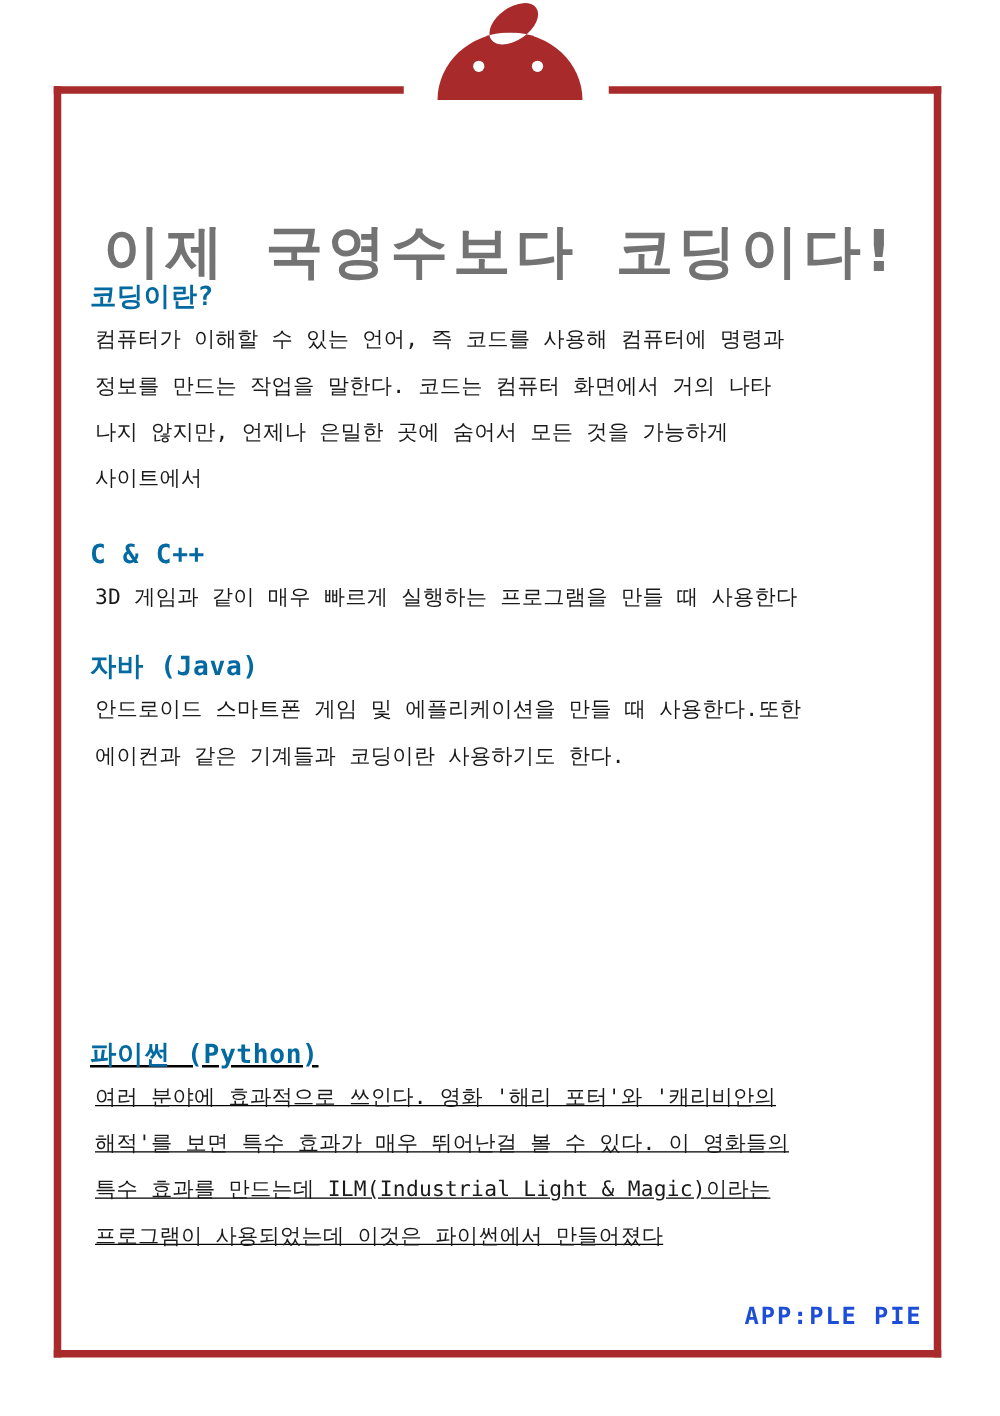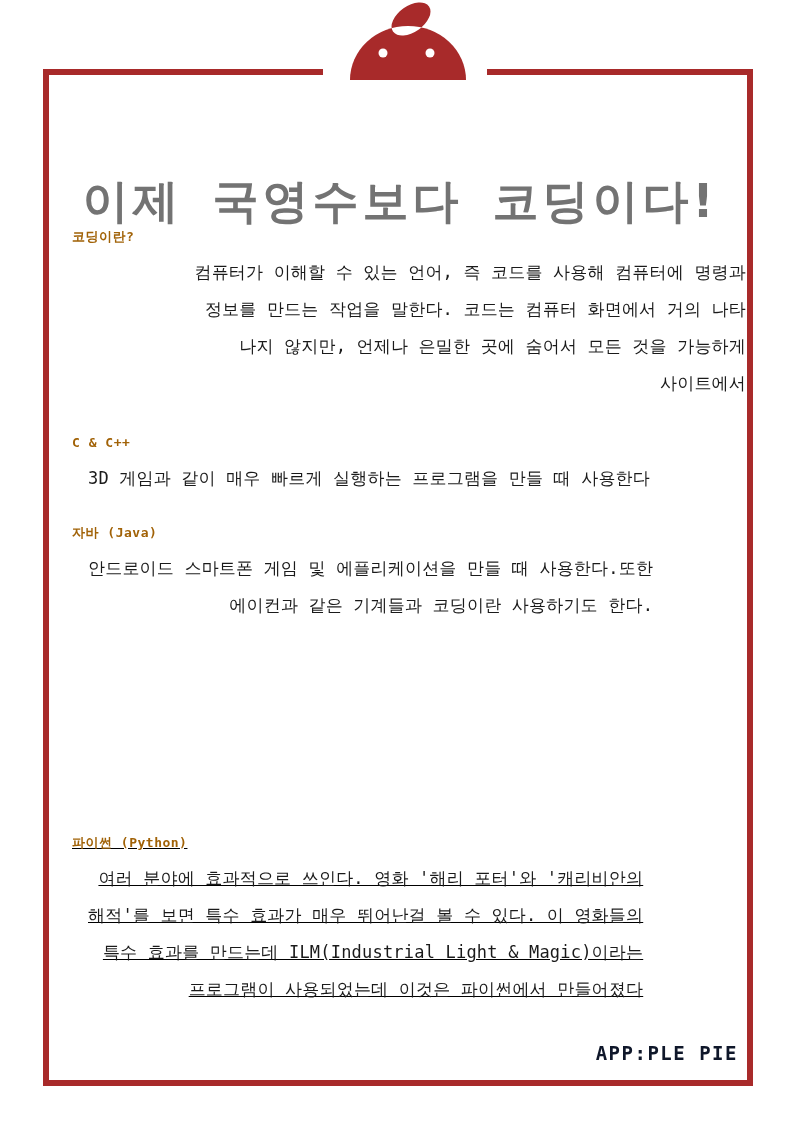--- a/index.html
+++ b/index.html
@@ -26,48 +26,48 @@
       font-family: "DejaVu Sans", sans-serif;
       font-weight: bold;
       font-size: 46px;
       letter-spacing: 4px;
       word-spacing: 10px;
       line-height: 60px;
     }
 
     .content { position: absolute; left: 72px; top: 222px; width: 690px; }
     .section-heading {
-      color: #a16207;
+      color: #0369a1;
       font-family: "DejaVu Sans Mono", monospace;
       font-weight: bold;
-      font-size: 13px;
+      font-size: 21px;
       line-height: 30px;
       margin: 0;
       letter-spacing: 0.5px;
     }
-    .section-body { margin: 16px; text-align: right; }
+    .section-body { margin: 4px; }
     .body-line {
       color: #1a1a1a;
       font-family: "DejaVu Sans Mono", monospace;
       font-size: 17px;
       line-height: 37px;
       white-space: nowrap;
       letter-spacing: 0.2px;
     }
     .sec-1 { margin-top: 0; }
     .sec-2 { position: absolute; top: 206px; }
     .sec-3 { position: absolute; top: 296px; }
     .sec-4 { position: absolute; top: 431px; }
     .sec-5 { position: absolute; top: 606px; text-decoration: underline; }
     .section { left: 0; }
     .section-heading + .section-body { margin-top: 2px; }
 
     .footer {
       position: absolute; right: 62px; top: 1042px;
-      color: #0f172a;
+      color: #1d4ed8;
       font-family: "DejaVu Sans Mono", monospace;
       font-weight: bold;
       font-size: 19px;
       letter-spacing: 1.5px;
     }
   </style>
 </head>
 <body>
 
 <div>

